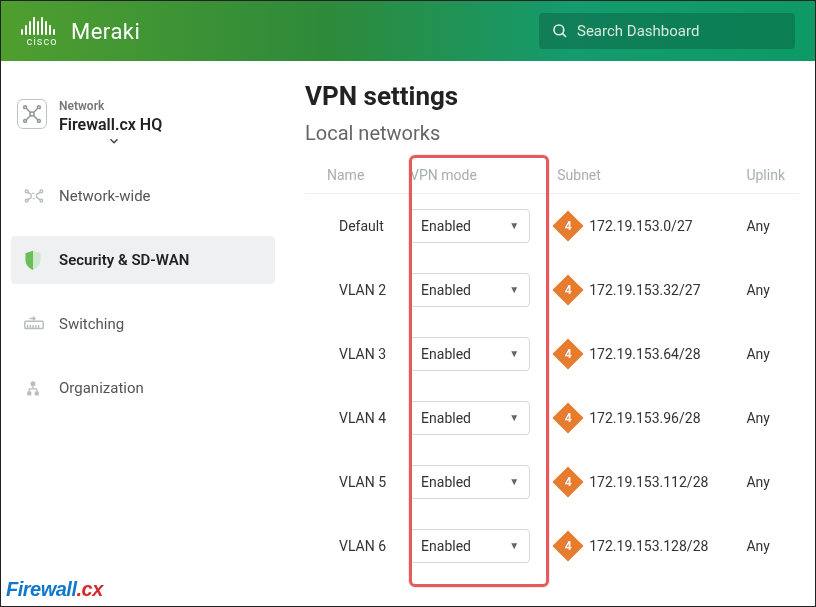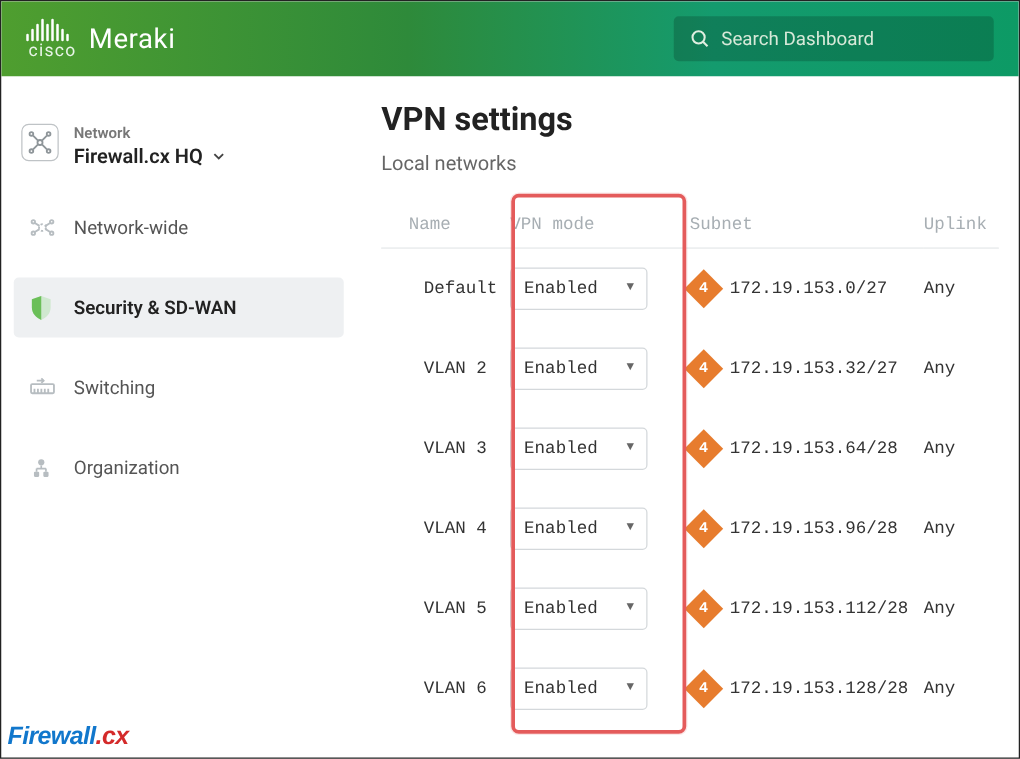--- a/index.html
+++ b/index.html
@@ -6,57 +6,57 @@
   html, body { width: 816px; height: 607px; font-family: -apple-system, BlinkMacSystemFont, "Segoe UI", Roboto, Arial, sans-serif; background:#fff; color:#333; overflow:hidden;}
   body { border:1px solid #222; }
   .topbar {
     height: 60px;
     background: linear-gradient(90deg,#4f9e2f 0%, #2e8a3a 40%, #149b6e 70%, #0d9a65 100%);
     display:flex; align-items:center; padding:0 20px; position:relative;
   }
   .logo-block { display:flex; align-items:center; color:#fff; }
   .cisco-bars { display:flex; align-items:flex-end; gap:2px; margin-right:8px; height:20px;}
   .cisco-bars span { width:2px; background:#fff; display:block; border-radius:1px;}
-  .cisco-text { font-size:14px; letter-spacing:1px; color:#e8f5e8; margin-right:8px; display:flex; flex-direction:column; align-items:center;}
+  .cisco-text { font-size:11px; letter-spacing:1px; color:#e8f5e8; margin-right:8px; display:flex; flex-direction:column; align-items:center;}
   .meraki-text { font-size:22px; font-weight:400; color:#fff; letter-spacing:0.5px;}
   .search-wrap {
     margin-left:auto; width:256px; height:36px; background: rgba(0,0,0,0.18);
     border-radius:4px; display:flex; align-items:center; padding:0 12px;
   }
   .search-wrap svg { flex:0 0 auto; }
   .search-placeholder { color:#d7e9d8; font-size:15px; margin-left:8px; }
   .layout { display:flex; height: calc(607px - 60px - 2px); }
   .sidebar { width:284px; padding:28px 10px 0 10px; }
   .net-box { display:flex; align-items:flex-start; margin: 10px 0 24px 6px; }
   .net-icon { width:30px; height:30px; border:1.5px solid #bfc3c6; border-radius:6px; display:flex; align-items:center; justify-content:center; margin-right:12px; position:relative;}
   .net-icon svg { stroke:#8e9599; }
   .net-label { font-size:12px; font-weight:600; color:#777; }
-  .net-name { font-size:16px; font-weight:600; color:#222; margin-top:2px; display:flex; align-items:center;}
+  .net-name { font-size:16px; font-weight:600; color:#222; margin-top:2px; display:flex; align-items:center;flex-direction:column;}
   .net-name .chev { margin-left:6px; }
   .nav { display:flex; flex-direction:column; gap:16px; }
   .nav-item {
     display:flex; align-items:center; height:48px; padding:0 12px;
     border-radius:4px; font-size:15px; color:#555; cursor:pointer;
   }
   .nav-item .ic { width:28px; display:flex; align-items:center; justify-content:flex-start; margin-right:8px; }
   .nav-item.active { background:#eef0f2; color:#222; font-weight:600; }
   .main { flex:1; padding: 20px 16px 0 20px; position:relative;}
   .page-title { font-size:26px; font-weight:700; color:#222; }
-  .subhead { font-size:16px; color:#666; margin-top:10px; margin-bottom:22px;}
-  table.net { width:100%; border-collapse:collapse;font-family:Liberation Mono, monospace; }
+  .subhead { font-size:20px; color:#666; margin-top:10px; margin-bottom:12px;}
+  table.net { width:100%; border-collapse:collapse; }
   table.net th { text-align:left; font-weight:400; font-size:14px; color:#a7aeb3; padding:10px 8px 10px 0; border-bottom:1px solid #eceeef;}
   table.net td { font-size:14px; color:#333; padding:0 8px 0 0; height:64px; vertical-align:middle;}
   .col-name { width:100px; padding-left:22px !important; }
   td.col-name { padding-left:34px !important; }
   .col-mode { width:140px; }
   .col-subnet { width:180px; }
   .col-uplink { width:50px; text-align:left;}
   .mode-dd {
     display:inline-flex; align-items:center; justify-content:space-between;
-    border:1px solid #d4d8db; border-radius:4px; height:34px; width:110px;
+    border:1px solid #d4d8db; border-radius:4px; height:34px; width:120px;
     padding:0 10px; font-size:14px; color:#333; background:#fff; cursor:pointer;
   }
   .mode-dd .caret { font-size:10px; color:#666; }
   .subnet-cell { display:flex; align-items:center; }
   .v4-badge {
     width:22px; height:22px; transform:rotate(45deg); background:#e77c2e;
     display:flex; align-items:center; justify-content:center; margin-right:10px; flex:0 0 auto;
   }
   .v4-badge span { transform:rotate(-45deg); color:#fff; font-size:12px; font-weight:700; }
   .highlight-box {

